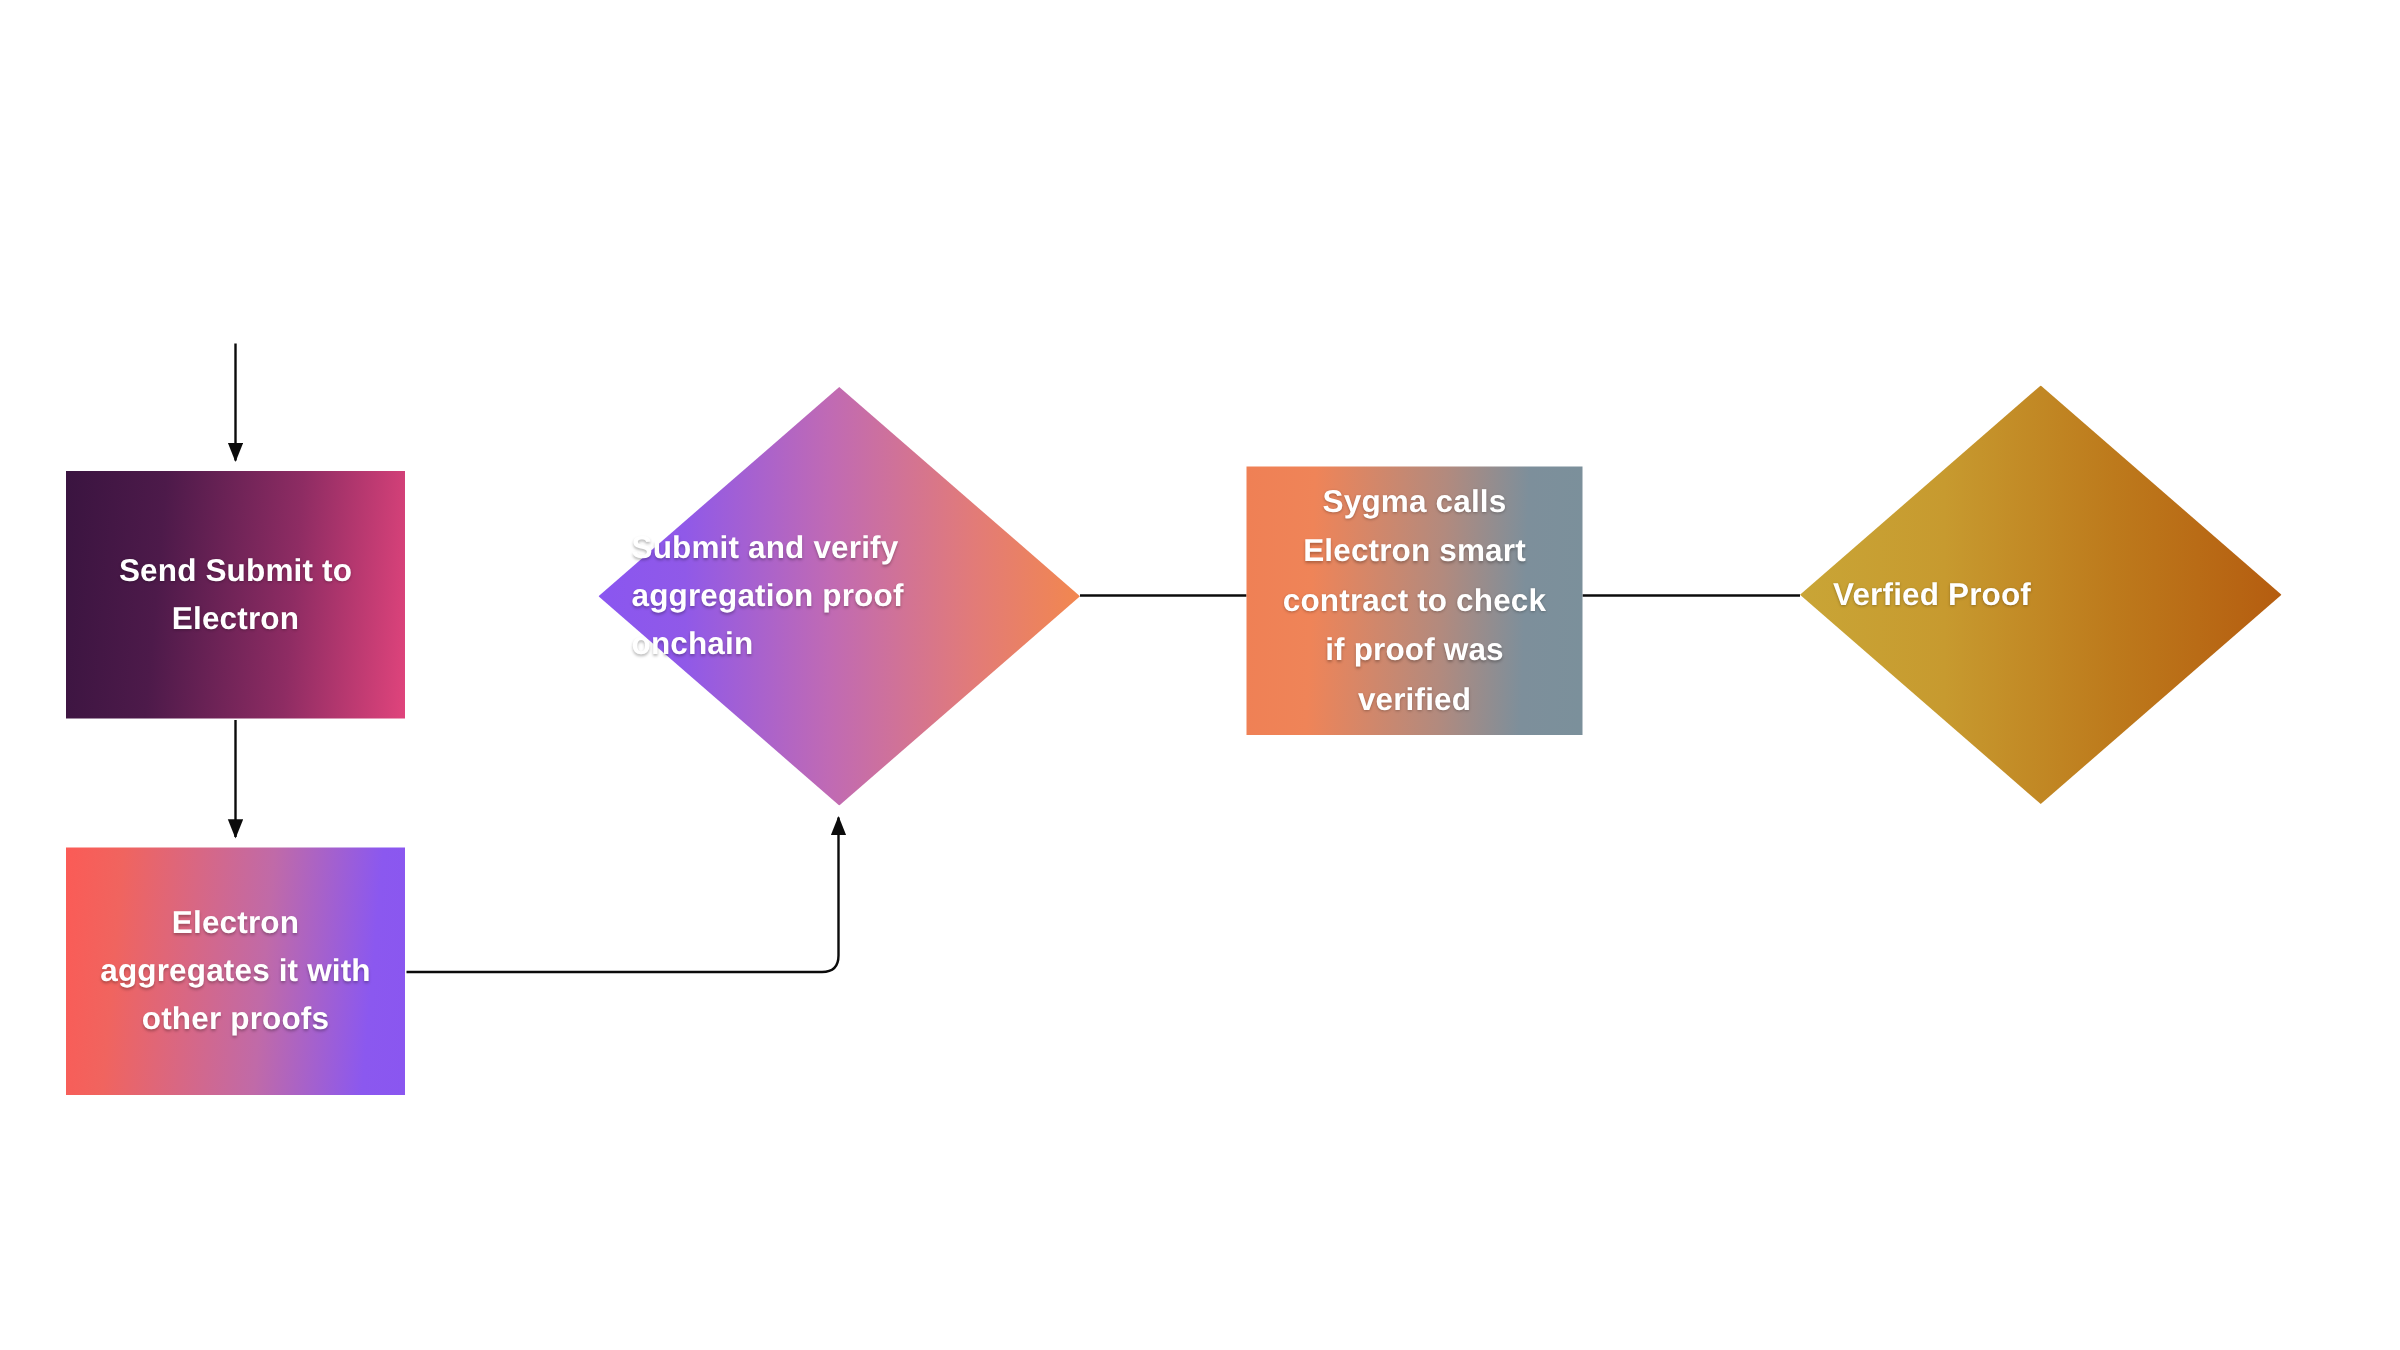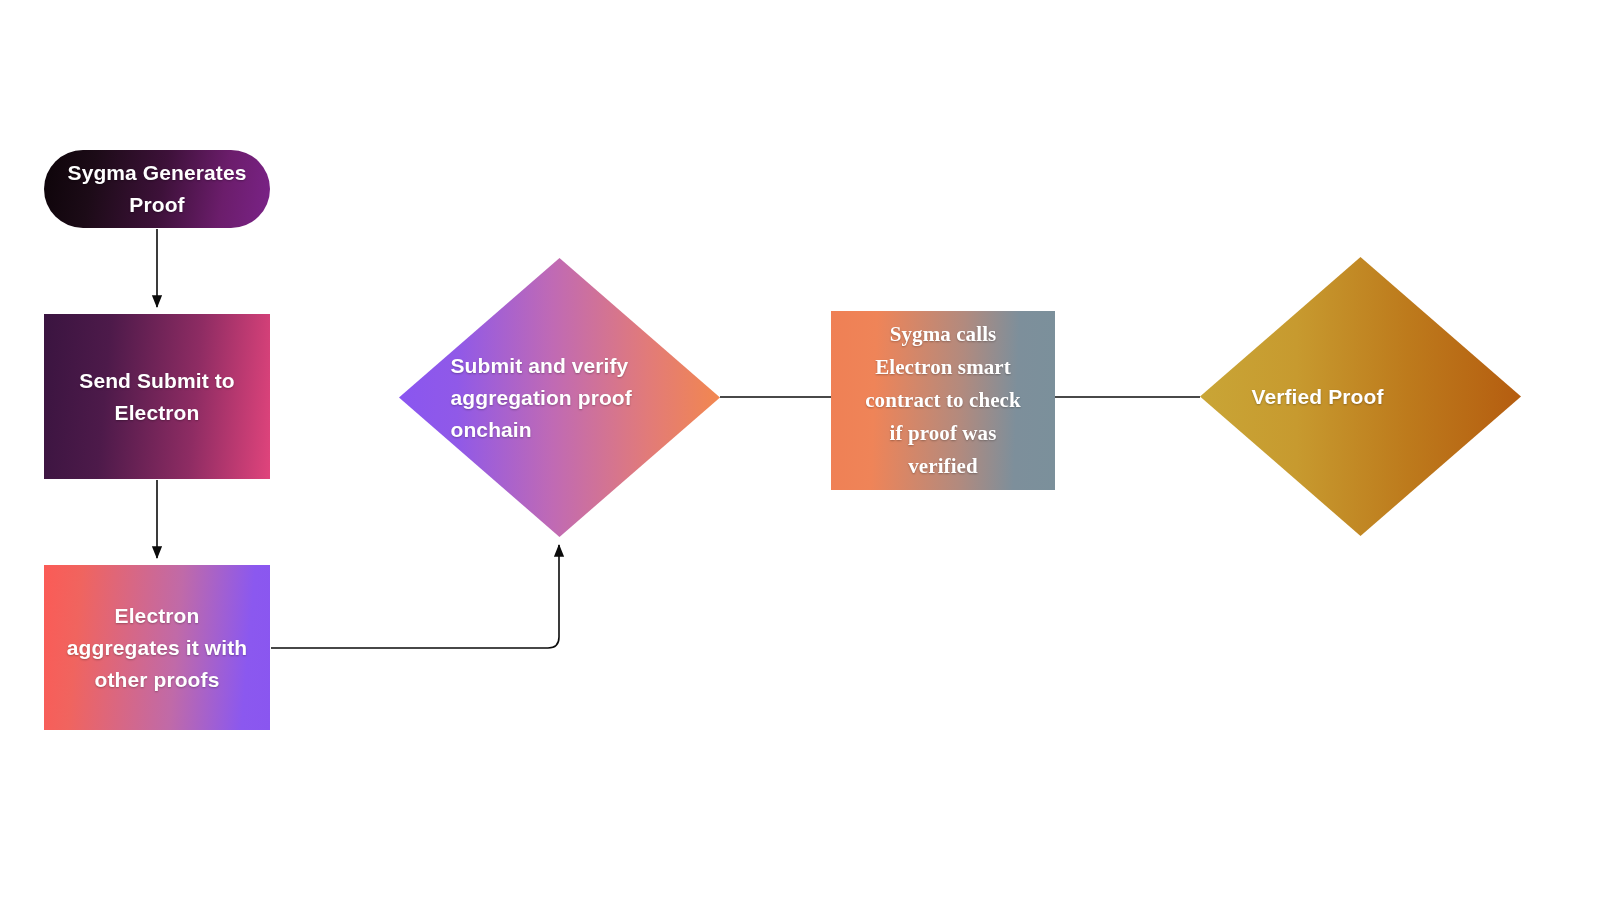--- a/index.html
+++ b/index.html
@@ -79,43 +79,42 @@
   
   #node-sygma-calls-electron {
     left: 831px;
     top: 311px;
     width: 224px;
     height: 179px;
     background: linear-gradient(92deg, #ef8055 0%, #ef8458 20%, #b28a7e 58%, #7d8f9b 82%, #7b909b 100%);
   }
   #node-sygma-calls-electron .node-label {
     line-height: 33px;
-    font-family: Liberation Serif, serif;
   }
 
   
   .diamond {
     position: absolute;
   }
   .diamond .diamond-shape {
     position: absolute;
     left: 0;
     top: 0;
     width: 100%;
     height: 100%;
   }
   .diamond .diamond-text {
     position: absolute;
-    left: 6px;
+    left: 16px;
     top: 0;
     width: 100%;
     height: 100%;
     display: flex;
     align-items: center;
-    justify-content: center;
+    justify-content: flex-start;
   }
 
   #node-submit-verify {
     left: 399px;
     top: 258px;
     width: 321px;
     height: 279px;
   }
   #node-submit-verify .node-label {
     width: 230px;
@@ -161,24 +160,20 @@
 
     <path d="M157,480 L157,558" stroke="#0b0b0b" stroke-width="1.6" fill="none" marker-end="url(#arrowhead)"></path>
 
     <path d="M271,648 L548,648 Q559,648 559,637 L559,545" stroke="#0b0b0b" stroke-width="1.6" fill="none" stroke-linecap="butt" marker-end="url(#arrowhead)"></path>
 
     <path d="M720,397 L831,397" stroke="#0b0b0b" stroke-width="1.6" fill="none"></path>
 
     <path d="M1055,397 L1200,397" stroke="#0b0b0b" stroke-width="1.6" fill="none"></path>
   </svg>
 
-  <div class="node" id="node-sygma-generates-proof">
-    <span class="node-label">Sygma Generates
-Proof</span>
-  </div>
 
   <div class="node" id="node-send-proof-to-electron">
     <span class="node-label">Send Submit to
 Electron</span>
   </div>
 
   <div class="node" id="node-electron-aggregates">
     <span class="node-label">Electron
 aggregates it with
 other proofs</span>

